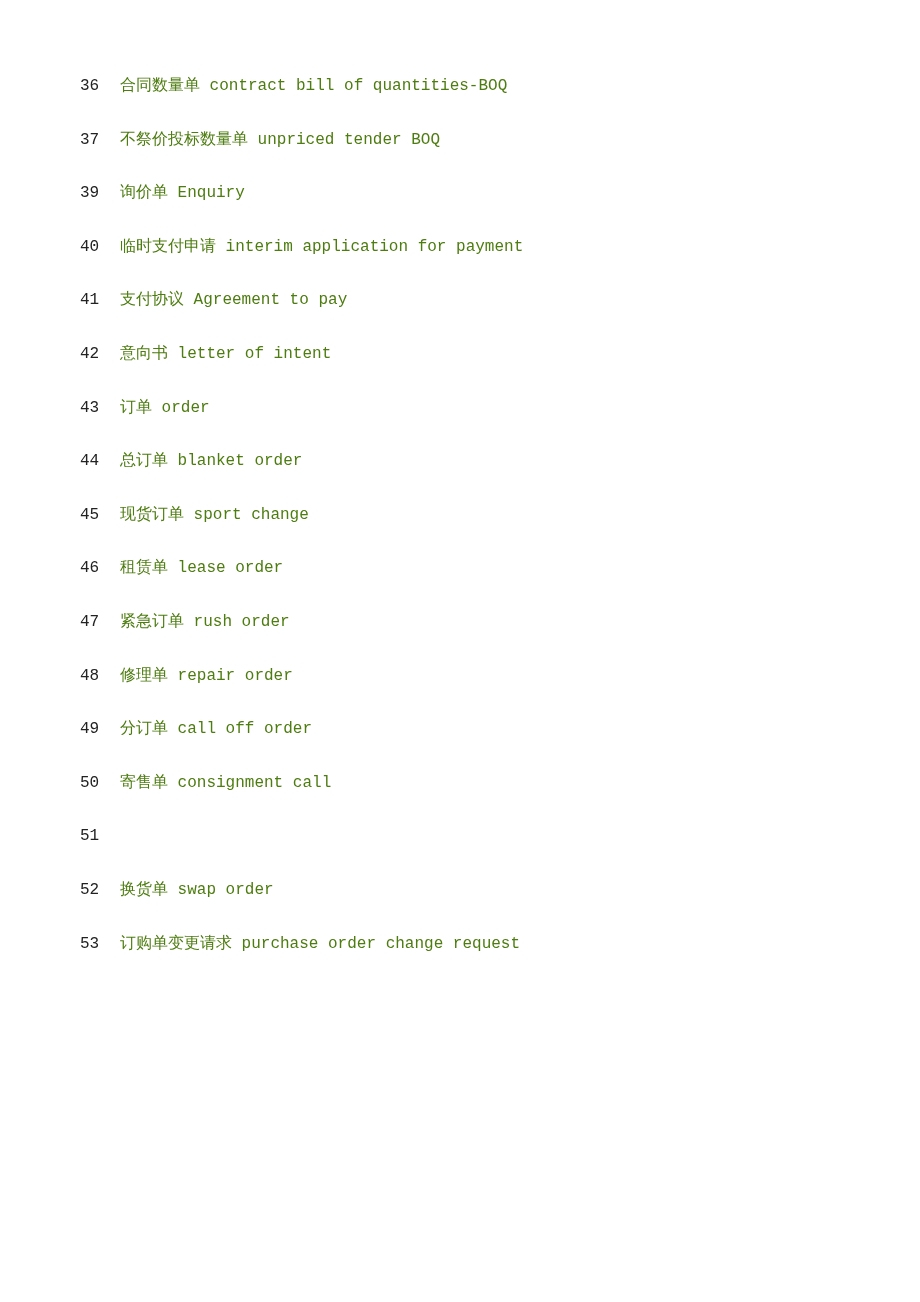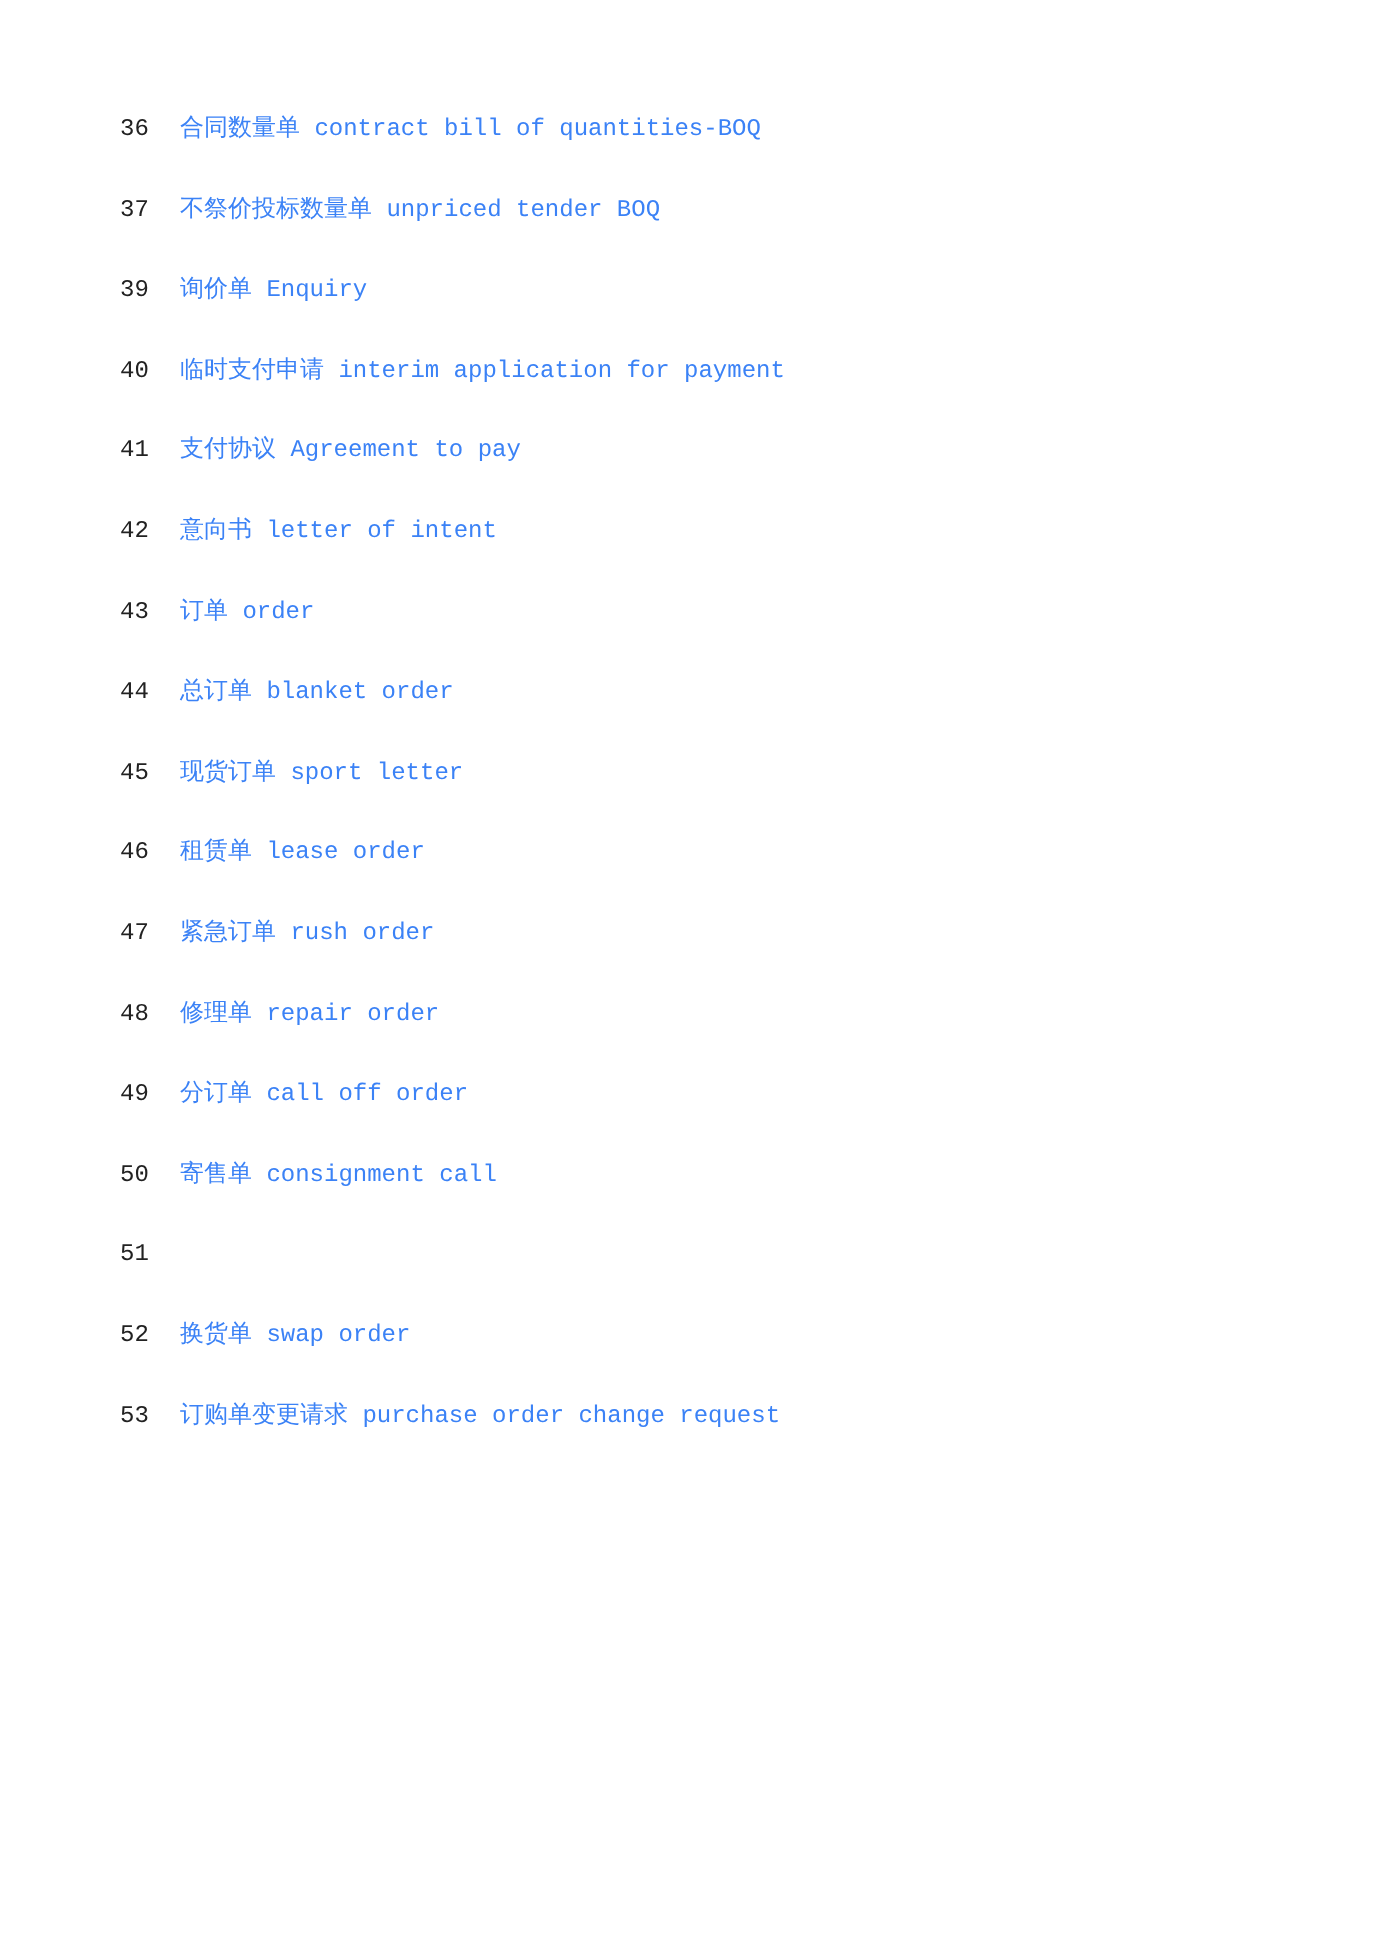--- a/index.html
+++ b/index.html
@@ -32,21 +32,21 @@
     }
 
     .item-number {
       min-width: 40px;
       color: #222222;
       font-family: 'Courier New', Courier, monospace;
       font-size: 16px;
     }
 
     .item-text {
-      color: #3b82f6;
+      color: #4d7c0f;
       font-family: 'Courier New', Courier, monospace;
       font-size: 16px;
     }
   </style>
 </head>
 <body>
 
 <div class="list-container">
 <div class="list-item">
       <span class="item-number">36</span>
@@ -75,21 +75,21 @@
     <div class="list-item">
       <span class="item-number">43</span>
       <span class="item-text">订单 order</span>
     </div>
     <div class="list-item">
       <span class="item-number">44</span>
       <span class="item-text">总订单 blanket order</span>
     </div>
     <div class="list-item">
       <span class="item-number">45</span>
-      <span class="item-text">现货订单 sport letter</span>
+      <span class="item-text">现货订单 sport change</span>
     </div>
     <div class="list-item">
       <span class="item-number">46</span>
       <span class="item-text">租赁单 lease order</span>
     </div>
     <div class="list-item">
       <span class="item-number">47</span>
       <span class="item-text">紧急订单 rush order</span>
     </div>
     <div class="list-item">

